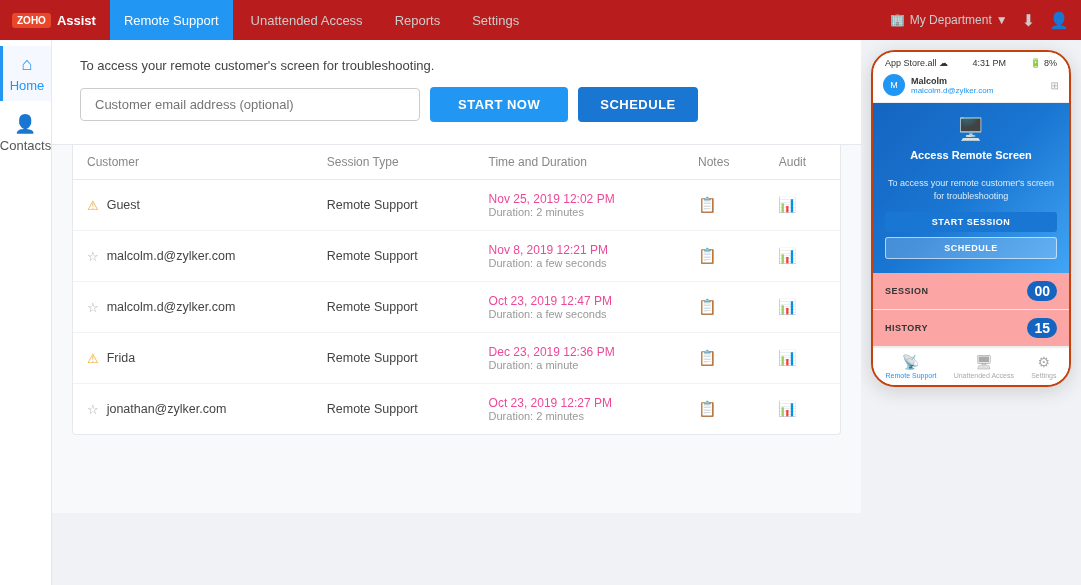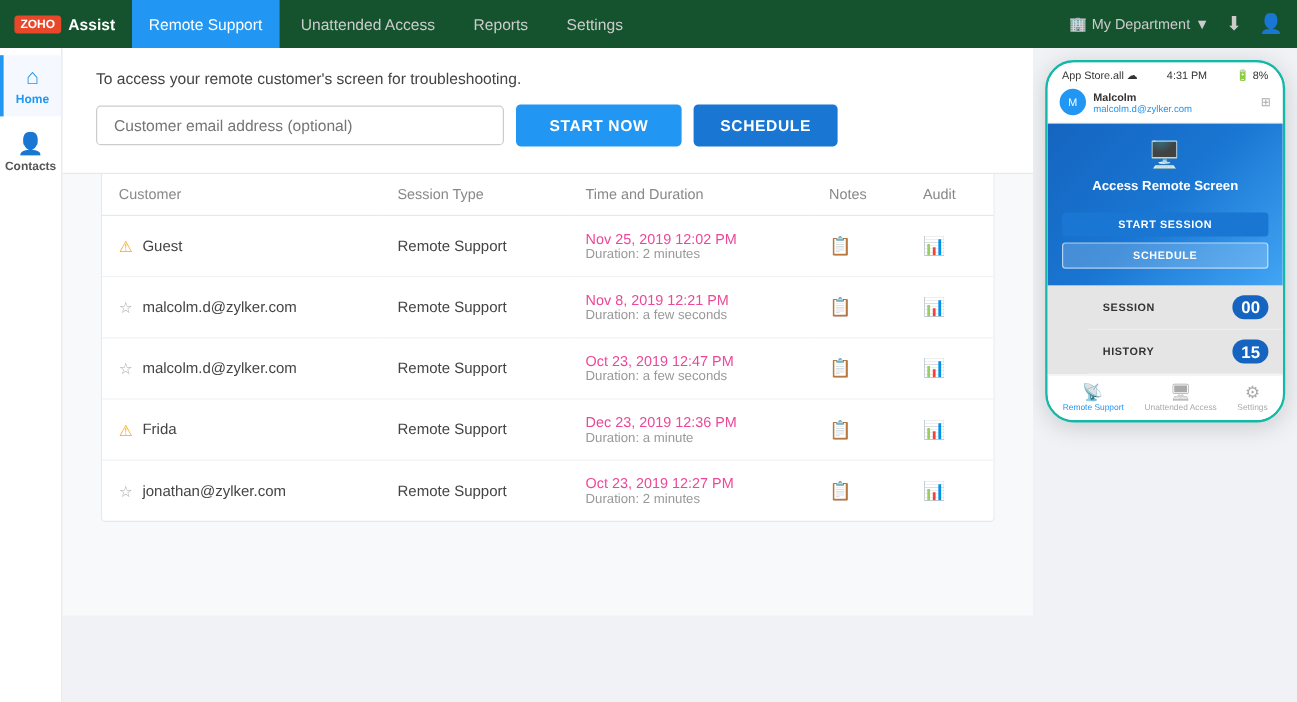--- a/index.html
+++ b/index.html
@@ -1,20 +1,20 @@
 <!DOCTYPE html>
 <html><head>
   <meta charset="utf-8">
   <style>
     * { margin: 0; padding: 0; box-sizing: border-box; }
     body { font-family: 'Segoe UI', Arial, sans-serif; background: #f0f2f5; width: 1081px; height: 585px; overflow: hidden; }
 
     
     .top-nav {
-      background: #14532d;
+      background: #b91c1c;
       height: 40px;
       display: flex;
       align-items: center;
       padding: 0 12px;
       gap: 4px;
     }
     .nav-logo {
       display: flex;
       align-items: center;
       gap: 6px;
@@ -94,24 +94,23 @@
     .sidebar-item.active {
       border-left: 3px solid #2196f3;
       background: #f5f9ff;
     }
     .sidebar-item .s-icon {
       font-size: 18px;
       color: #555;
     }
     .sidebar-item.active .s-icon { color: #2196f3; }
     .sidebar-label {
-      font-size: 10px;
+      font-size: 13px;
       color: #555;
       text-align: left;
-      font-weight: bold;
     }
     .sidebar-item.active .sidebar-label { color: #2196f3; }
 
     
     .main-content {
       position: absolute;
       left: 52px;
       top: 40px;
       width: calc(1081px - 52px - 220px);
       height: 473px;
@@ -188,21 +187,21 @@
       border-bottom: 2px solid transparent;
     }
     .tab-btn.active {
       color: #1a1a1a;
       font-weight: 600;
       border-bottom: 2px solid #2196f3;
     }
 
     
     .table-wrap {
-      margin: 0 32px;
+      margin: 0 20px;
       background: white;
       border-radius: 0 0 4px 4px;
       border: 1px solid #e5e8ec;
       border-top: none;
     }
     table {
       width: 100%;
       border-collapse: collapse;
     }
     thead tr {
@@ -246,21 +245,21 @@
       background: #f0f2f5;
       overflow: hidden;
     }
     .phone-mockup {
       position: absolute;
       top: 10px;
       left: 10px;
       width: 200px;
       background: white;
       border-radius: 24px;
-      border: 2px solid #14b8a6;
+      border: 2px solid #c2410c;
       box-shadow: 0 4px 20px rgba(0,0,0,0.15);
       overflow: hidden;
     }
     .phone-status-bar {
       background: white;
       display: flex;
       justify-content: space-between;
       align-items: center;
       padding: 6px 12px 2px 12px;
       font-size: 9px;
@@ -329,22 +328,21 @@
       border-radius: 3px;
       padding: 5px 16px;
       font-size: 9px;
       font-weight: 700;
       cursor: pointer;
       display: block;
       width: 100%;
       letter-spacing: 0.5px;
     }
     .phone-stats {
-      background: #e5e5e5;
-      padding-left: 34px;
+      background: #fca5a5;
     }
     .phone-stat-row {
       display: flex;
       justify-content: space-between;
       align-items: center;
       padding: 8px 12px;
       border-bottom: 1px solid #eee;
     }
     .stat-label {
       font-size: 9px;
@@ -551,20 +549,21 @@
       <div class="user-info">
         <div class="uname">Malcolm</div>
         <div class="uemail">malcolm.d@zylker.com</div>
       </div>
       <div style="margin-left:auto;font-size:10px;color:#aaa;">⊞</div>
     </div>
 
     <div class="phone-hero">
       <div class="phone-hero-icon">🖥️</div>
       <div class="phone-hero-title">Access Remote Screen</div>
+      <div class="phone-hero-sub">To access your remote customer's screen for troubleshooting</div>
       <button class="phone-btn-start">START SESSION</button>
       <button class="phone-btn-sched">SCHEDULE</button>
     </div>
 
     <div class="phone-stats">
       <div class="phone-stat-row">
         <span class="stat-label">SESSION</span>
         <span class="stat-badge">00</span>
       </div>
       <div class="phone-stat-row">

